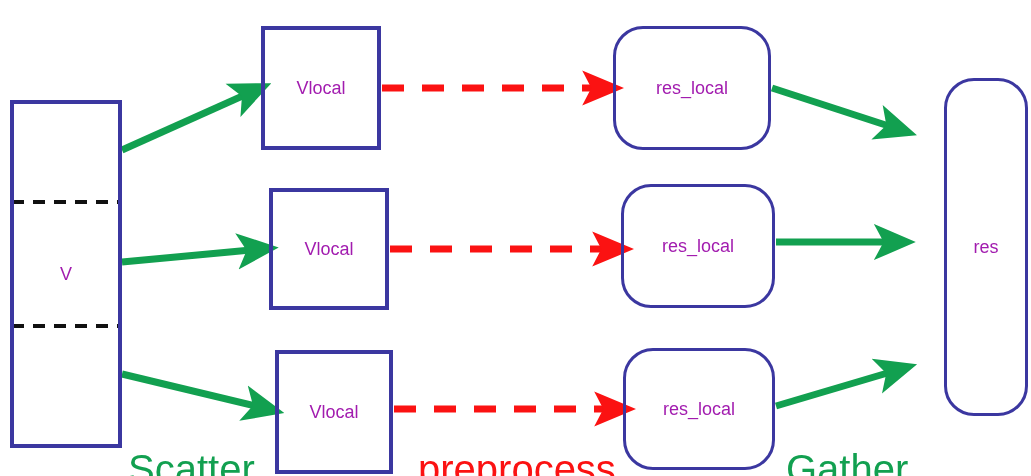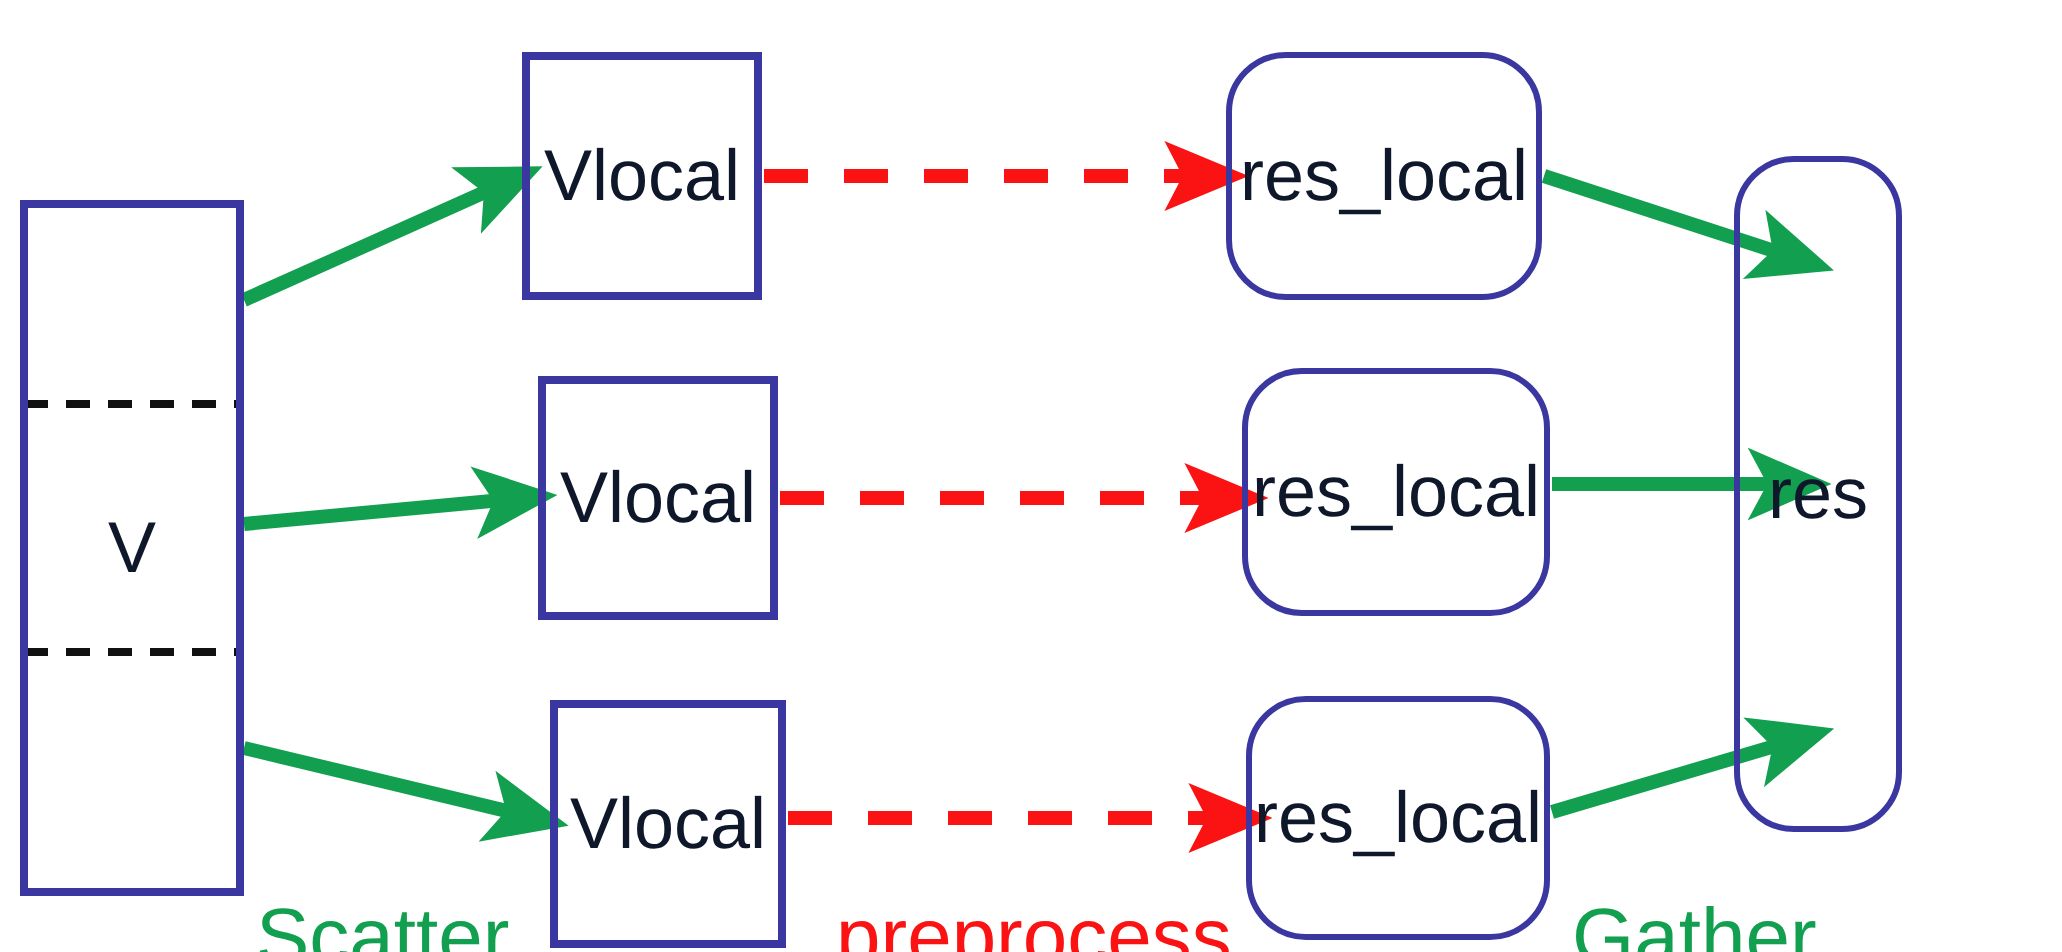--- a/index.html
+++ b/index.html
@@ -33,22 +33,22 @@
     align-items: center;
     justify-content: center;
     z-index: 3;
   }
   .node-box.thin {
     border-width: 3px;
     border-radius: 30px;
   }
   .node-label {
     font-family: "Liberation Sans", sans-serif;
-    font-size: 36px;
-    color: #0f172a;
+    font-size: 18px;
+    color: #a21caf;
     line-height: 1;
     white-space: nowrap;
     letter-spacing: 0px;
   }
   .caption {
     position: absolute;
     font-family: "Liberation Sans", sans-serif;
     font-size: 40px;
     line-height: 1;
     white-space: nowrap;
@@ -107,21 +107,21 @@
     <span class="node-label">res_local</span>
   </div>
 
   <div class="node-box" style="left:275px; top:350px; width:118px; height:124px;">
     <span class="node-label">Vlocal</span>
   </div>
   <div class="node-box thin" style="left:623px; top:348px; width:152px; height:122px;">
     <span class="node-label">res_local</span>
   </div>
 
-  <div class="node-box thin" style="left:867px; top:78px; width:84px; height:338px;">
+  <div class="node-box thin" style="left:944px; top:78px; width:84px; height:338px;">
     <span class="node-label">res</span>
   </div>
 
   <span class="caption scatter" style="left:128px; top:449px;">Scatter</span>
   <span class="caption process" style="left:418px; top:449px;">preprocess</span>
   <span class="caption gather" style="left:786px; top:449px;">Gather</span>
 
 </div>
 
 </body></html>

